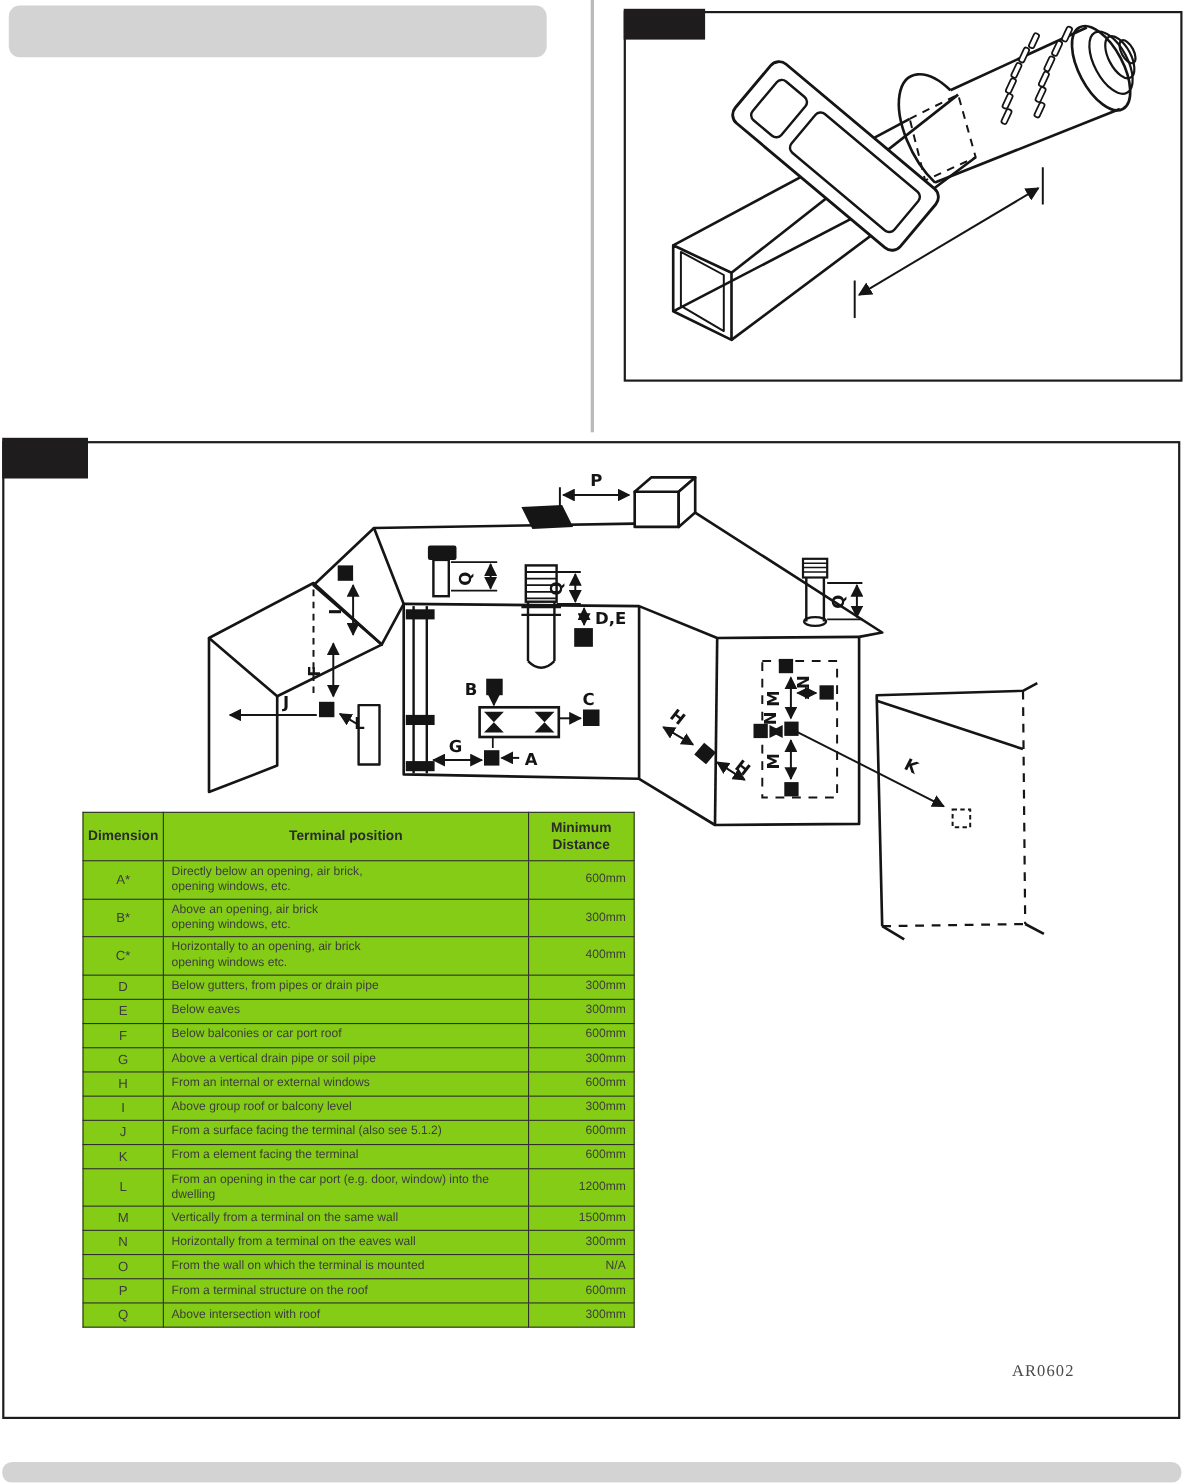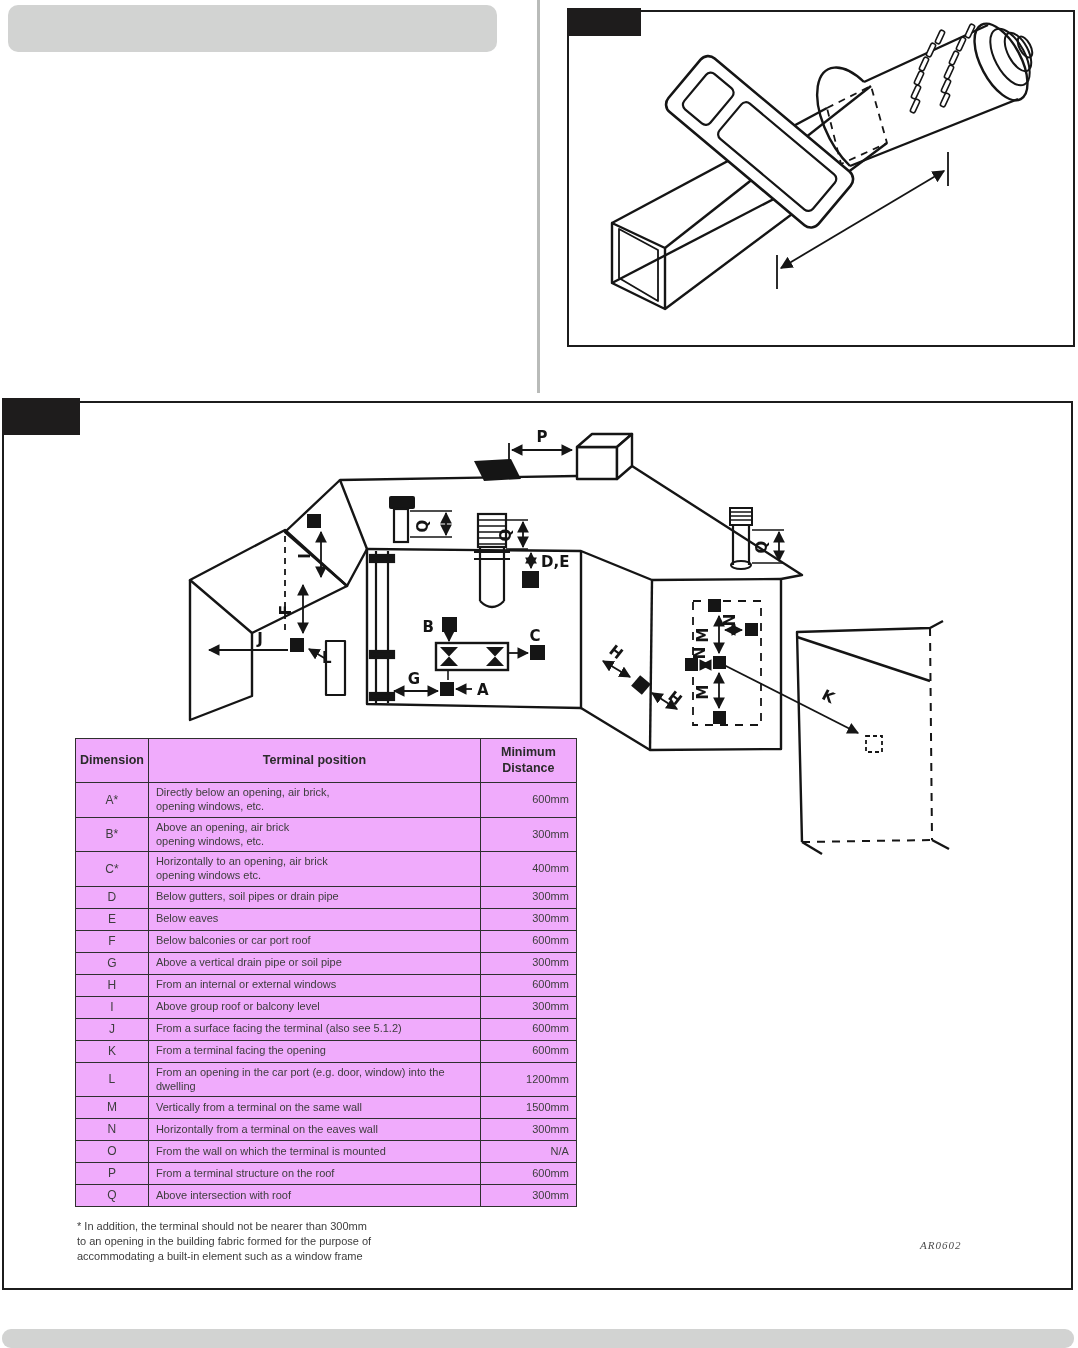--- a/index.html
+++ b/index.html
@@ -9,31 +9,31 @@
   .bottombar{position:absolute;left:2px;top:1329px;width:1072px;height:19px;background:#d2d3d2;border-radius:9px;}
   .divider{position:absolute;left:537px;top:0;width:3px;height:393px;background:#b9bbb9;}
   .fig{position:absolute;border:2.5px solid #1c1c1c;background:#fff;}
   .fig1{left:567px;top:10px;width:504px;height:333px;}
   .fig2{left:2px;top:401px;width:1067px;height:885px;}
   .tag{position:absolute;background:#1e1c1c;}
   .tag1{left:-2px;top:-4px;width:74px;height:28px;}
   .tag2{left:-2px;top:-5px;width:78px;height:37px;}
   svg.draw{position:absolute;left:0;top:0;}
   
-  table.dist{position:absolute;left:71px;top:335px;border-collapse:collapse;background:#f0abfc;
+  table.dist{position:absolute;left:71px;top:335px;border-collapse:collapse;background:#84cc16;
              color:#3d3d3d;font-size:11px;line-height:1.25;padding-left:17px;}
   table.dist th,table.dist td{border:1.6px solid #2f2f2f;white-space:pre-line;vertical-align:middle;}
   table.dist th{font-size:12.5px;color:#2b2b2b;padding:6px 4px;text-align:center;}
   table.dist td{padding:3px 7px;}
   td.dim{text-align:center;font-size:12px;}
   td.dst{text-align:right;}
   .footnote{position:absolute;left:73px;top:816px;width:385px;font-size:11px;color:#3d3d3d;
             line-height:1.35;white-space:pre-line;}
   .figcode{position:absolute;left:916px;top:836px;font-family:"Liberation Serif", serif;
-           font-size:11px;color:#4a4a4a;letter-spacing:1px;font-style:italic;}
+           font-size:15px;color:#4a4a4a;letter-spacing:1px;}
   .lbl{font-family:"DejaVu Sans", sans-serif;font-weight:bold;font-size:15px;fill:#141414;}
 </style>
 </head>
 <body>
 
 <div class="page">
 
   <div class="topbar"></div>
   <div class="divider"></div>
 
@@ -304,21 +304,21 @@
             <td class="dst">300mm</td>
           </tr>
           <tr>
             <td class="dim">C*</td>
             <td>Horizontally to an opening, air brick
 opening windows etc.</td>
             <td class="dst">400mm</td>
           </tr>
           <tr>
             <td class="dim">D</td>
-            <td>Below gutters, soil pipes or drain pipe</td>
+            <td>Below gutters, from pipes or drain pipe</td>
             <td class="dst">300mm</td>
           </tr>
           <tr>
             <td class="dim">E</td>
             <td>Below eaves</td>
             <td class="dst">300mm</td>
           </tr>
           <tr>
             <td class="dim">F</td>
             <td>Below balconies or car port roof</td>
@@ -339,21 +339,21 @@
             <td>Above group roof or balcony level</td>
             <td class="dst">300mm</td>
           </tr>
           <tr>
             <td class="dim">J</td>
             <td>From a surface facing the terminal (also see 5.1.2)</td>
             <td class="dst">600mm</td>
           </tr>
           <tr>
             <td class="dim">K</td>
-            <td>From a terminal facing the opening</td>
+            <td>From a element facing the terminal</td>
             <td class="dst">600mm</td>
           </tr>
           <tr>
             <td class="dim">L</td>
             <td>From an opening in the car port (e.g. door, window) into the dwelling</td>
             <td class="dst">1200mm</td>
           </tr>
           <tr>
             <td class="dim">M</td>
             <td>Vertically from a terminal on the same wall</td>
@@ -375,20 +375,17 @@
             <td class="dst">600mm</td>
           </tr>
           <tr>
             <td class="dim">Q</td>
             <td>Above intersection with roof</td>
             <td class="dst">300mm</td>
           </tr>
         </tbody>
     </table>
 
-    <div class="footnote">* In addition, the terminal should not be nearer than 300mm
-to an opening in the building fabric formed for the purpose of
-accommodating a built-in element such as a window frame</div>
     <div class="figcode">AR0602</div>
   </div>
 
   <div class="bottombar"></div>
 </div>
 
 </body></html>

